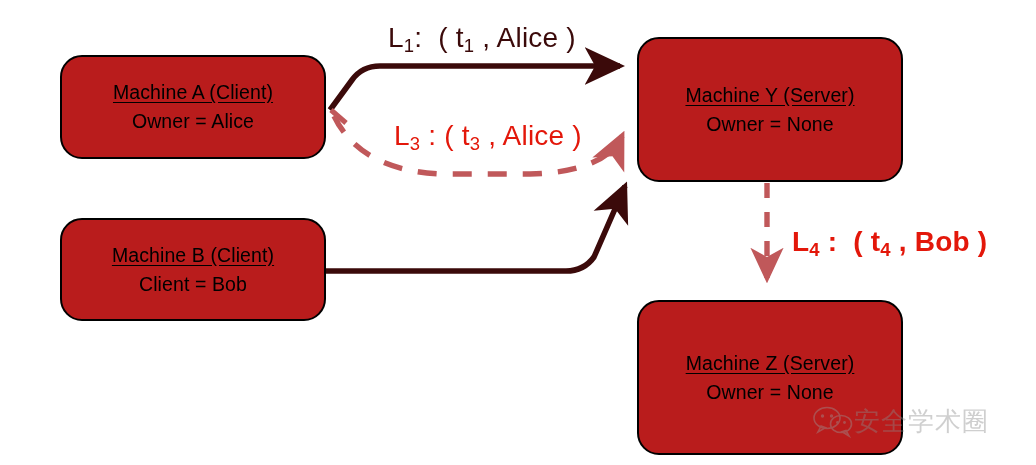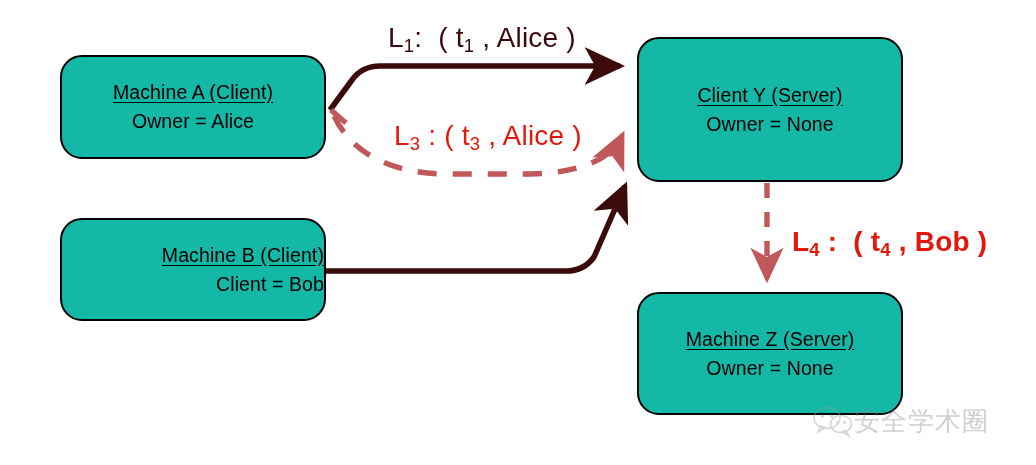--- a/index.html
+++ b/index.html
@@ -21,21 +21,21 @@
     top: 0;
     width: 1036px;
     height: 465px;
     pointer-events: none;
   }
   .node {
     position: absolute;
     box-sizing: border-box;
     border: 2.2px solid #000000;
     border-radius: 22px;
-    background: #14b8a6;
+    background: #b91c1c;
     display: flex;
     flex-direction: column;
     align-items: center;
     justify-content: center;
   }
   .node-title {
     font-size: 19.5px;
     color: #000000;
     text-decoration: underline;
     text-underline-offset: 3px;
@@ -112,31 +112,31 @@
     <path d="M 326 271 L 566 271 Q 584 271 594 257 L 625 186" fill="none" stroke="#3B0A0A" stroke-width="5.6" stroke-linecap="butt" stroke-linejoin="round" marker-end="url(#arrow-dark-rev)"></path>
 
     <path d="M 767 183 L 767 278" fill="none" stroke="#C0585A" stroke-width="5.4" stroke-linecap="butt" stroke-dasharray="15 14" marker-end="url(#arrow-red-down)"></path>
   </svg>
 
   <div class="node" style="left:60px; top:55px; width:266px; height:104px;">
     <div class="node-title">Machine A (Client)</div>
     <div class="node-owner">Owner = Alice</div>
   </div>
 
-  <div class="node" style="left:60px; top:218px; width:266px; height:103px;align-items:flex-end;">
+  <div class="node" style="left:60px; top:218px; width:266px; height:103px;">
     <div class="node-title">Machine B (Client)</div>
     <div class="node-owner">Client = Bob</div>
   </div>
 
   <div class="node" style="left:637px; top:37px; width:266px; height:145px;">
-    <div class="node-title">Client Y (Server)</div>
+    <div class="node-title">Machine Y (Server)</div>
     <div class="node-owner">Owner = None</div>
   </div>
 
-  <div class="node" style="left:637px; top:292px; width:266px; height:123px;">
+  <div class="node" style="left:637px; top:300px; width:266px; height:155px;">
     <div class="node-title">Machine Z (Server)</div>
     <div class="node-owner">Owner = None</div>
   </div>
 
   <div class="edge-label dark-label" style="left:388px; top:24px;">
     <span>L</span><sub>1</sub><span>:</span>&nbsp;&nbsp;<span>( t</span><sub>1</sub><span> , </span><span>Alice</span><span> )</span>
   </div>
 
   <div class="edge-label red-label" style="left:394px; top:114px;margin-top:8px;">
     <span>L</span><sub>3</sub><span> :</span>&nbsp;<span>( t</span><sub>3</sub><span> , </span><span>Alice</span><span> )</span>

